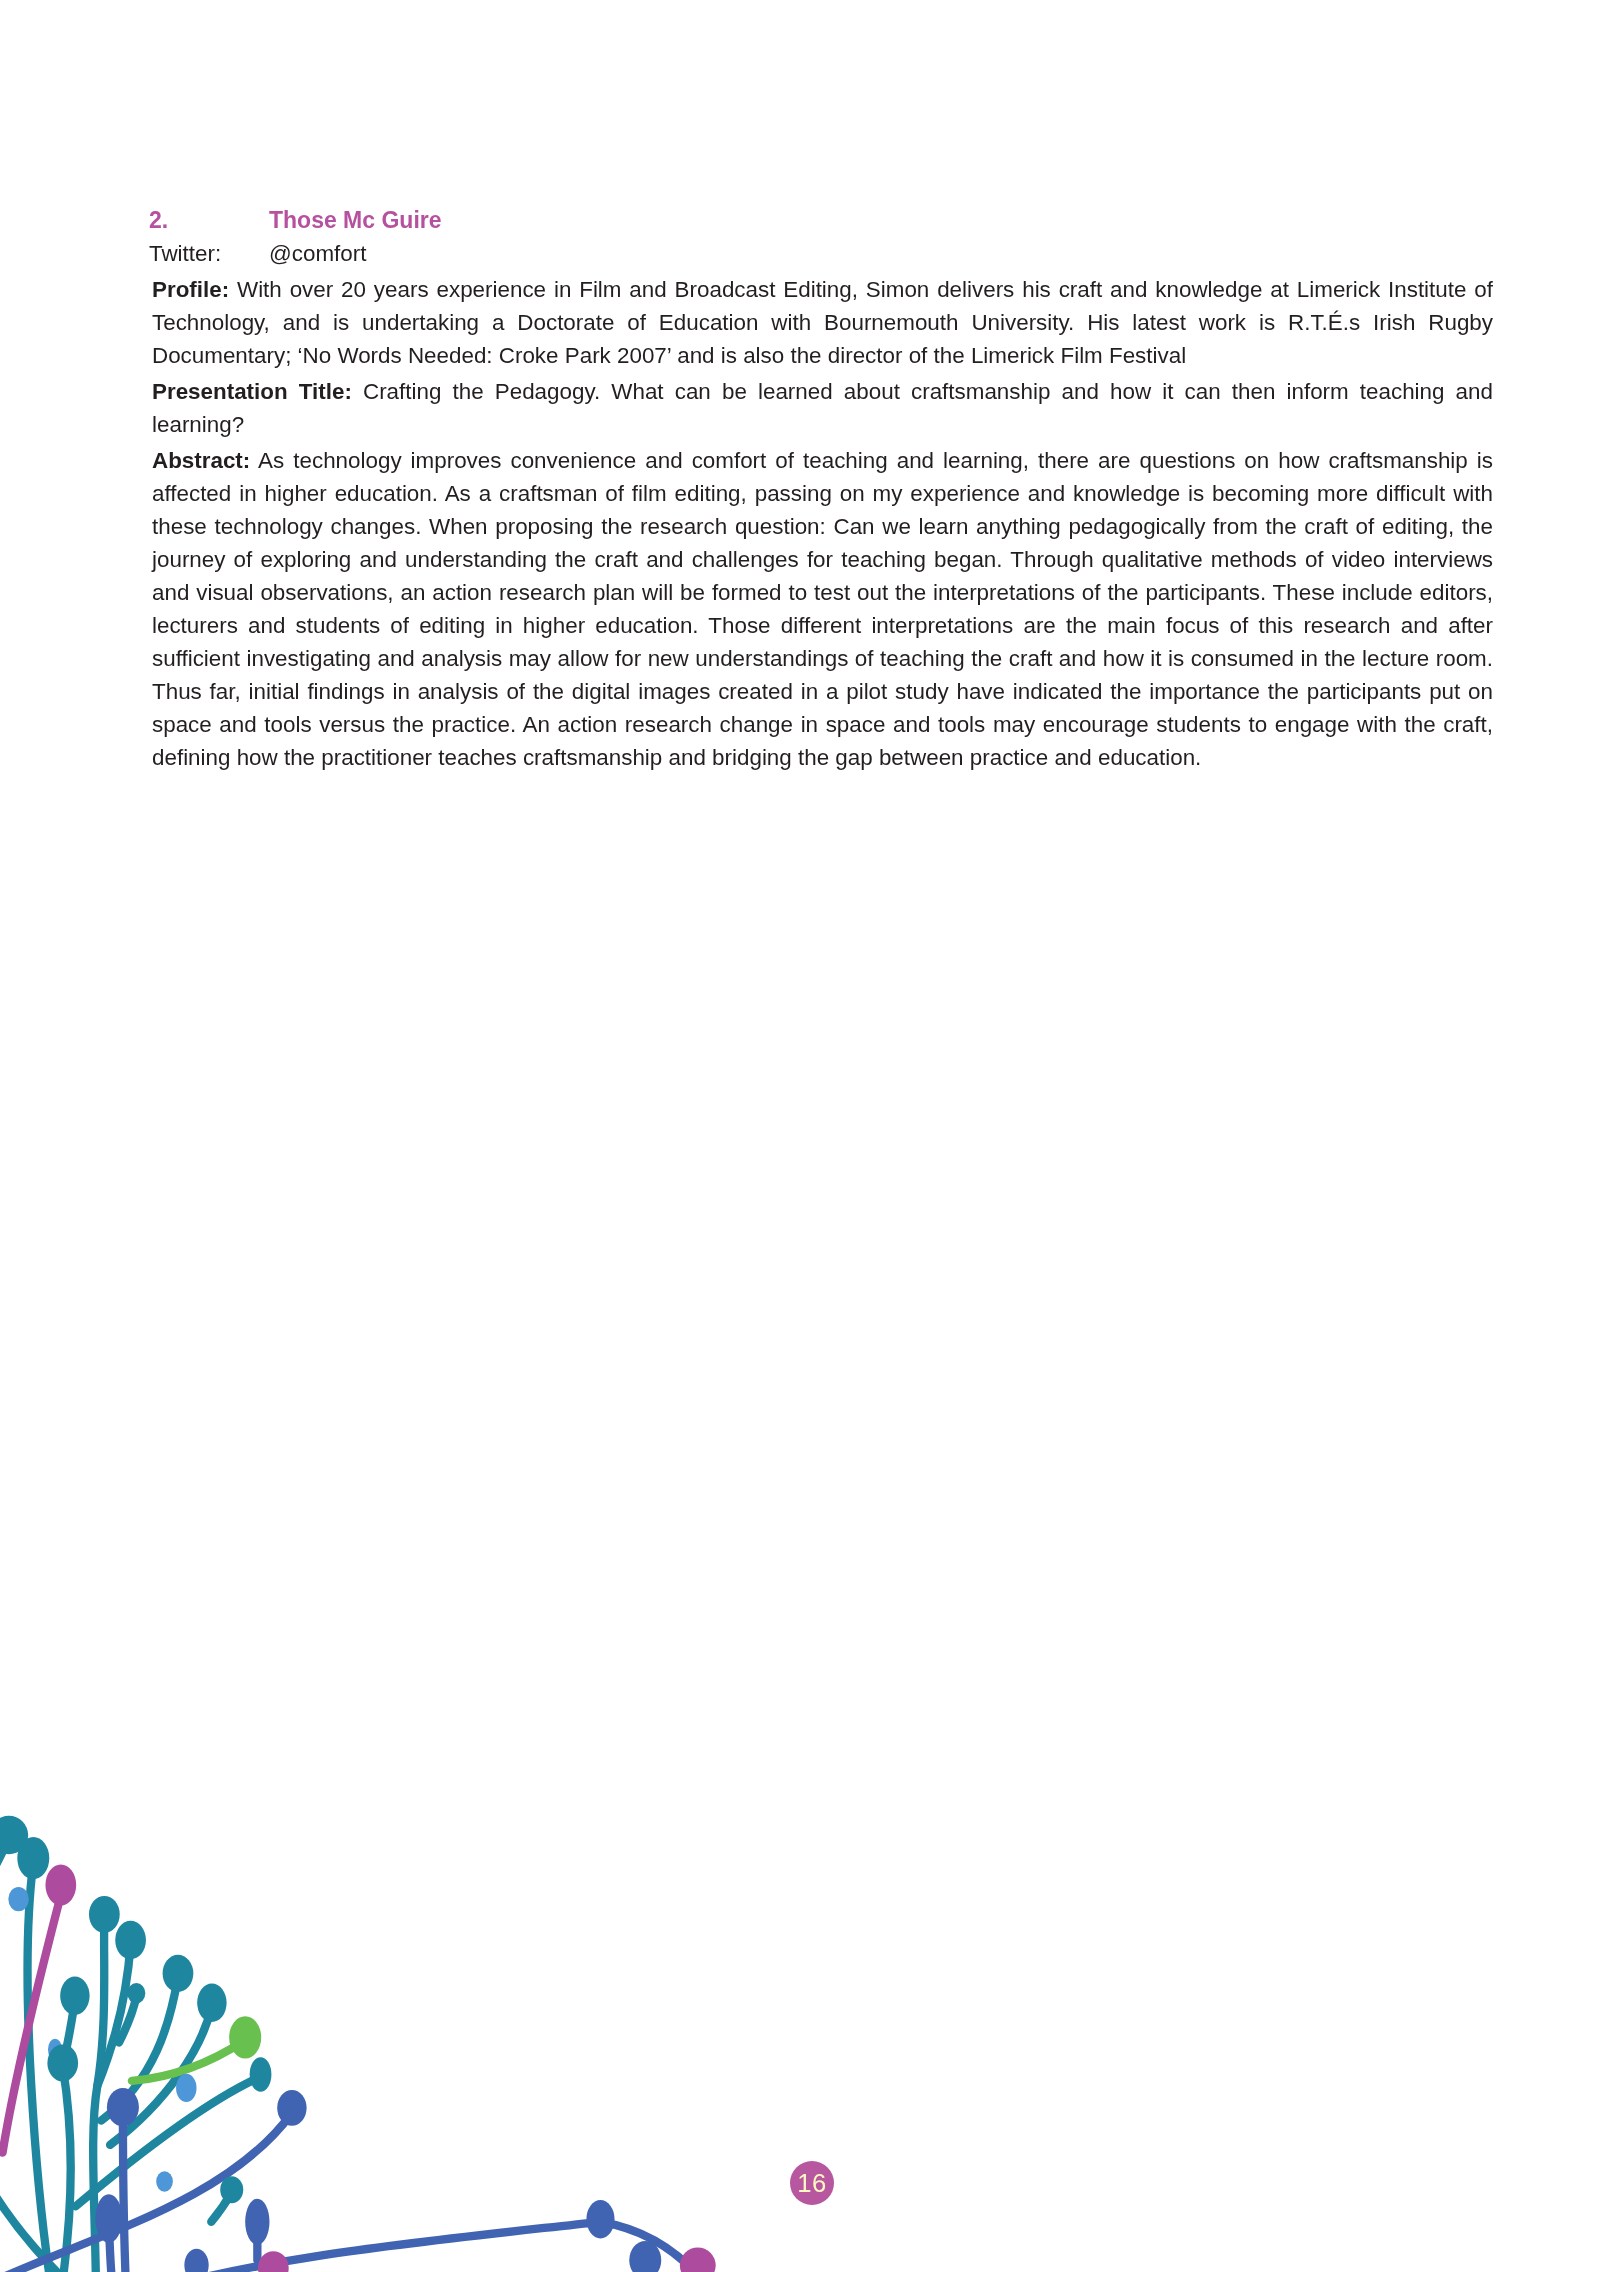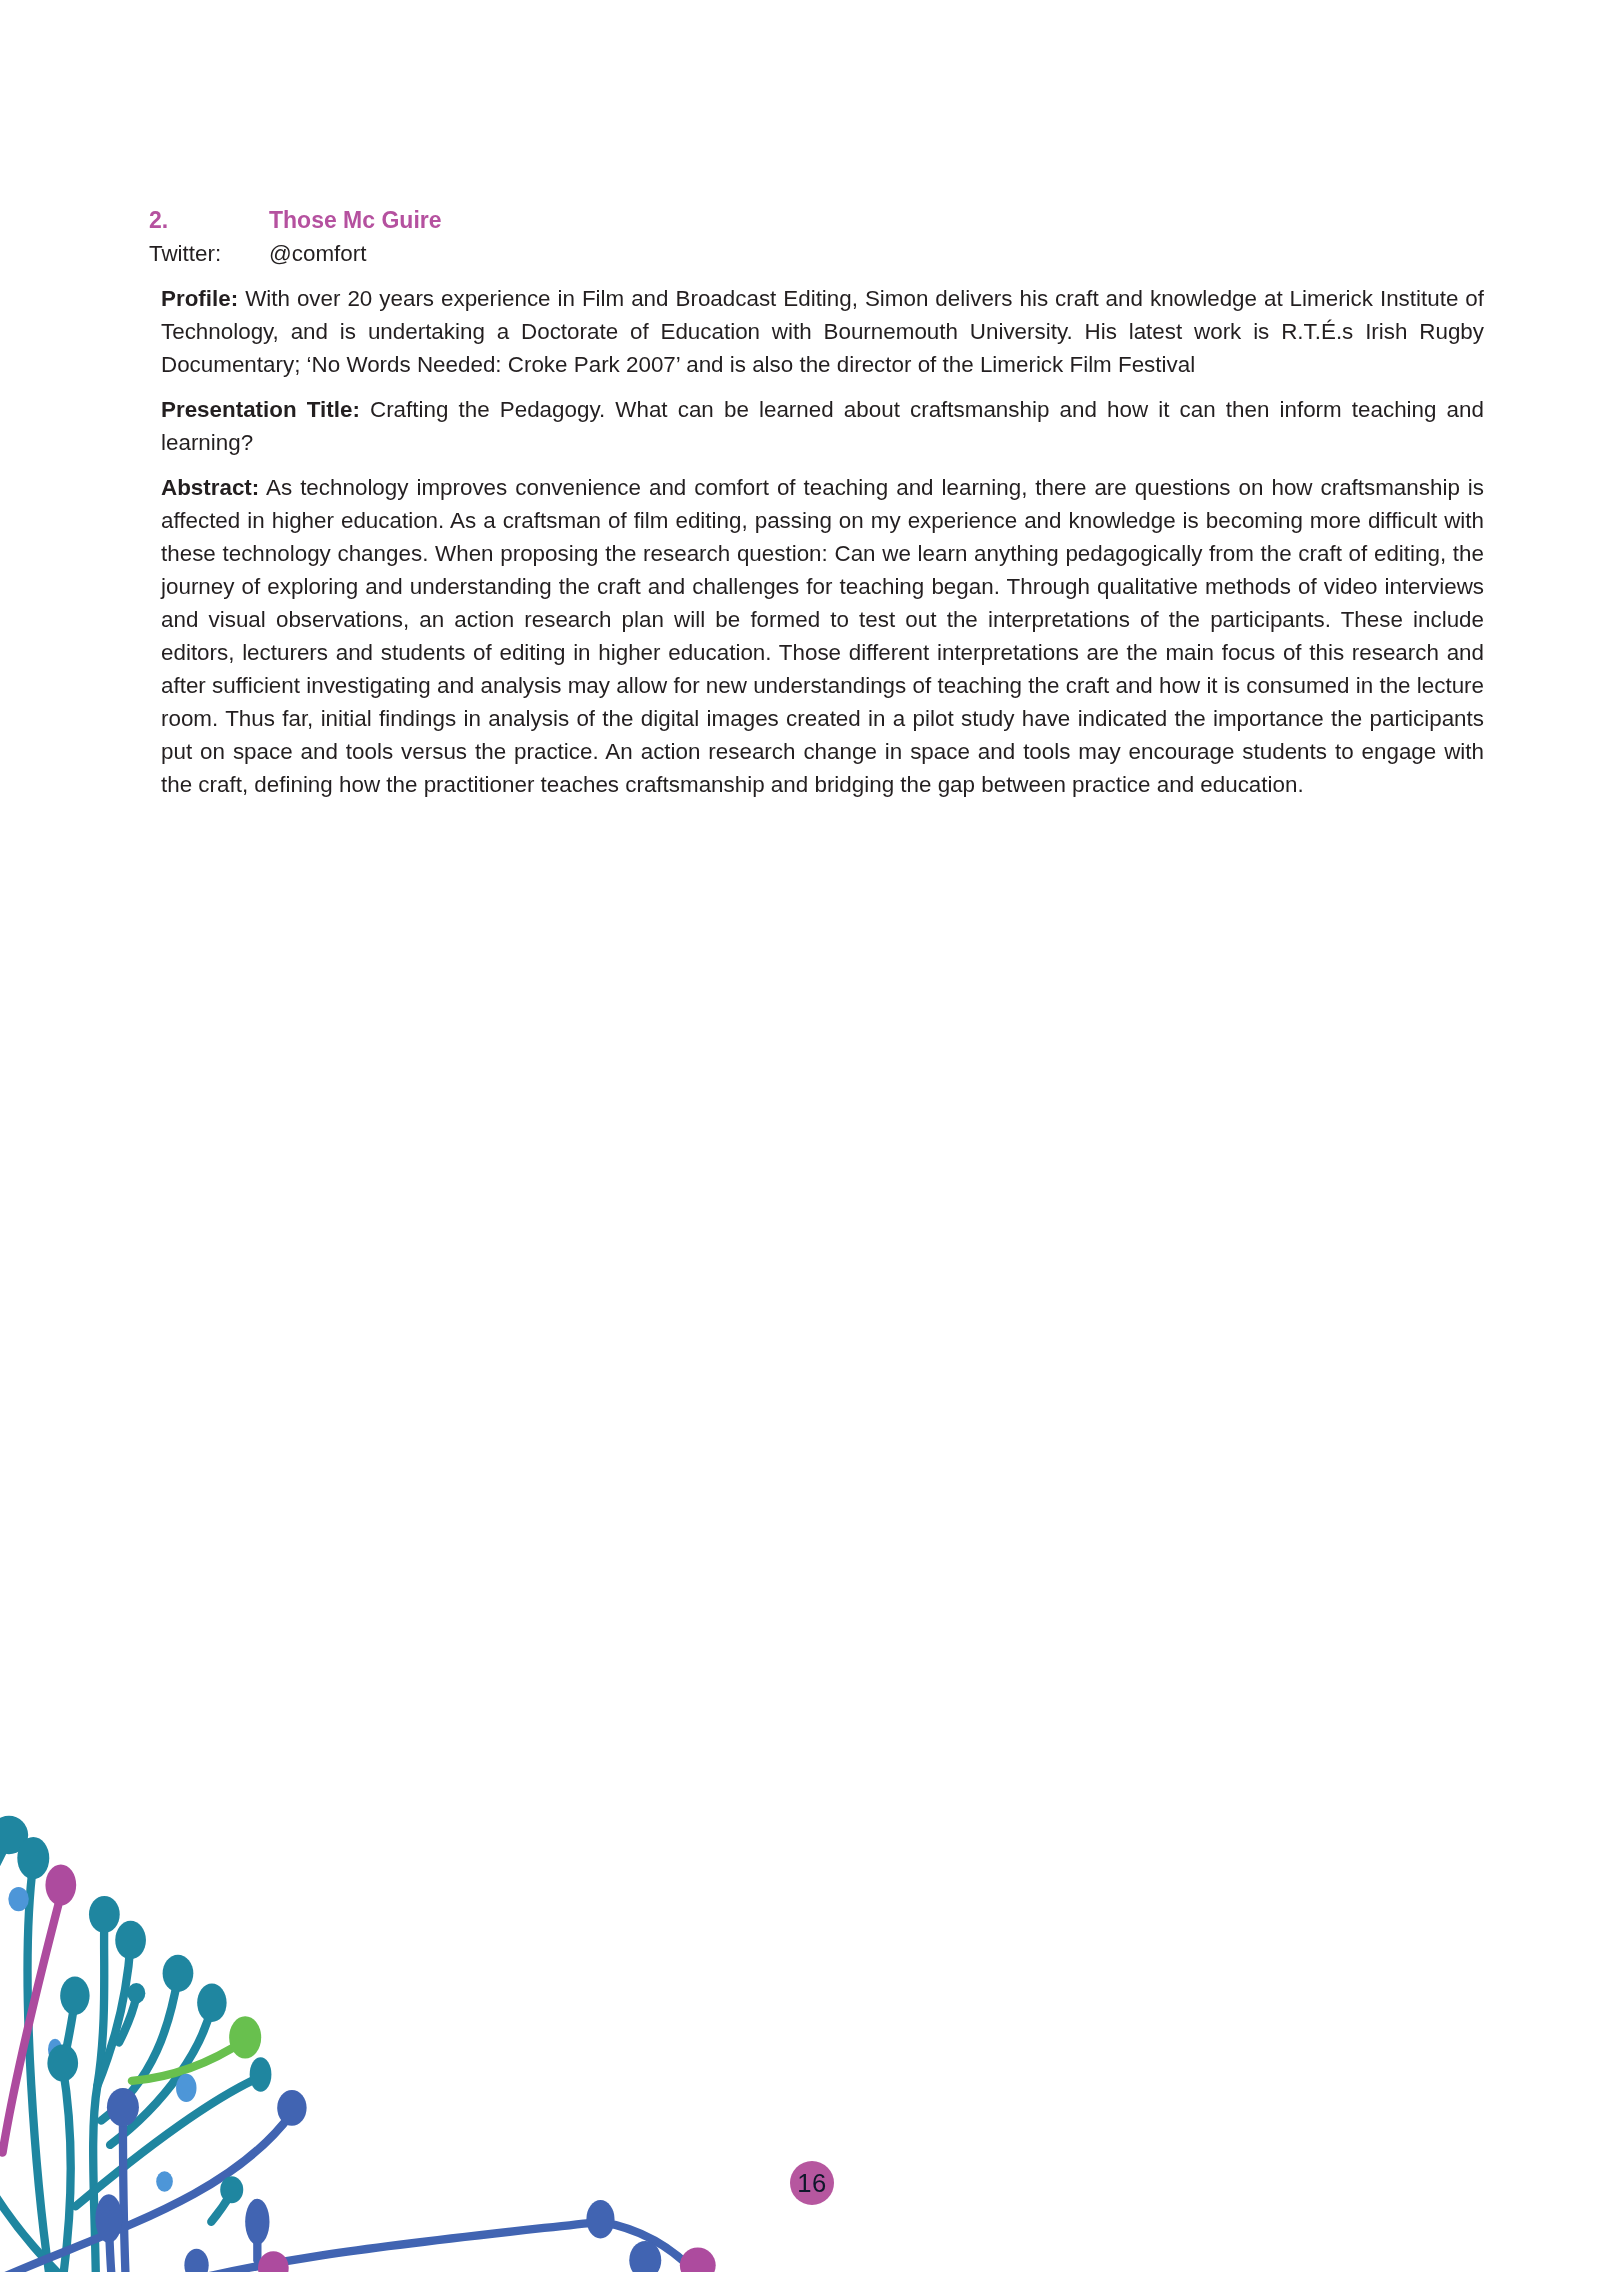--- a/index.html
+++ b/index.html
@@ -13,35 +13,35 @@
     overflow:hidden; font-family:"Liberation Sans",sans-serif; color:var(--text);
     margin:0 auto;
   }
   .content{
     position:absolute; left:149px; top:204px; width:1347px;
     font-size:22.4px; line-height:33px;
   }
   .row{display:grid; grid-template-columns:120px 1fr;}
   .head-num,.head-name{font-weight:bold; color:var(--accent); font-size:23px;}
   .vline{display:block;}
-  p.para{margin:12px; text-align:justify;}
+  p.para{margin:3px; text-align:justify;}
   .lead{font-weight:bold;}
   .profile{margin-top:46px;}
   .ptitle{margin-top:110px;}
   .abstract{margin-top:37px;}
   .deco{position:absolute; left:0; bottom:0; width:845px; height:461px; display:block;}
   .deco .st{fill:none; stroke-width:13; stroke-linecap:round;}
   .s-teal{stroke:var(--teal);} .s-green{stroke:var(--green);}
   .s-magenta{stroke:var(--magenta);} .s-royal{stroke:var(--royal);}
   .c-teal{fill:var(--teal);} .c-lblue{fill:var(--lblue);}
   .c-royal{fill:var(--royal);} .c-green{fill:var(--green);}
   .c-magenta{fill:var(--magenta);}
   .page-badge{
     position:absolute; left:790px; top:2161px; width:44px; height:44px;
-    border-radius:50%; background:var(--badge); color:#0f172a;
+    border-radius:50%; background:var(--badge); color:#fef9c3;
     display:flex; align-items:center; justify-content:center;
     font-size:25.6px; font-weight:400; letter-spacing:0.6px;
   }
 </style>
 </head>
 <body>
 
 <div class="page">
 
   <div class="content">

